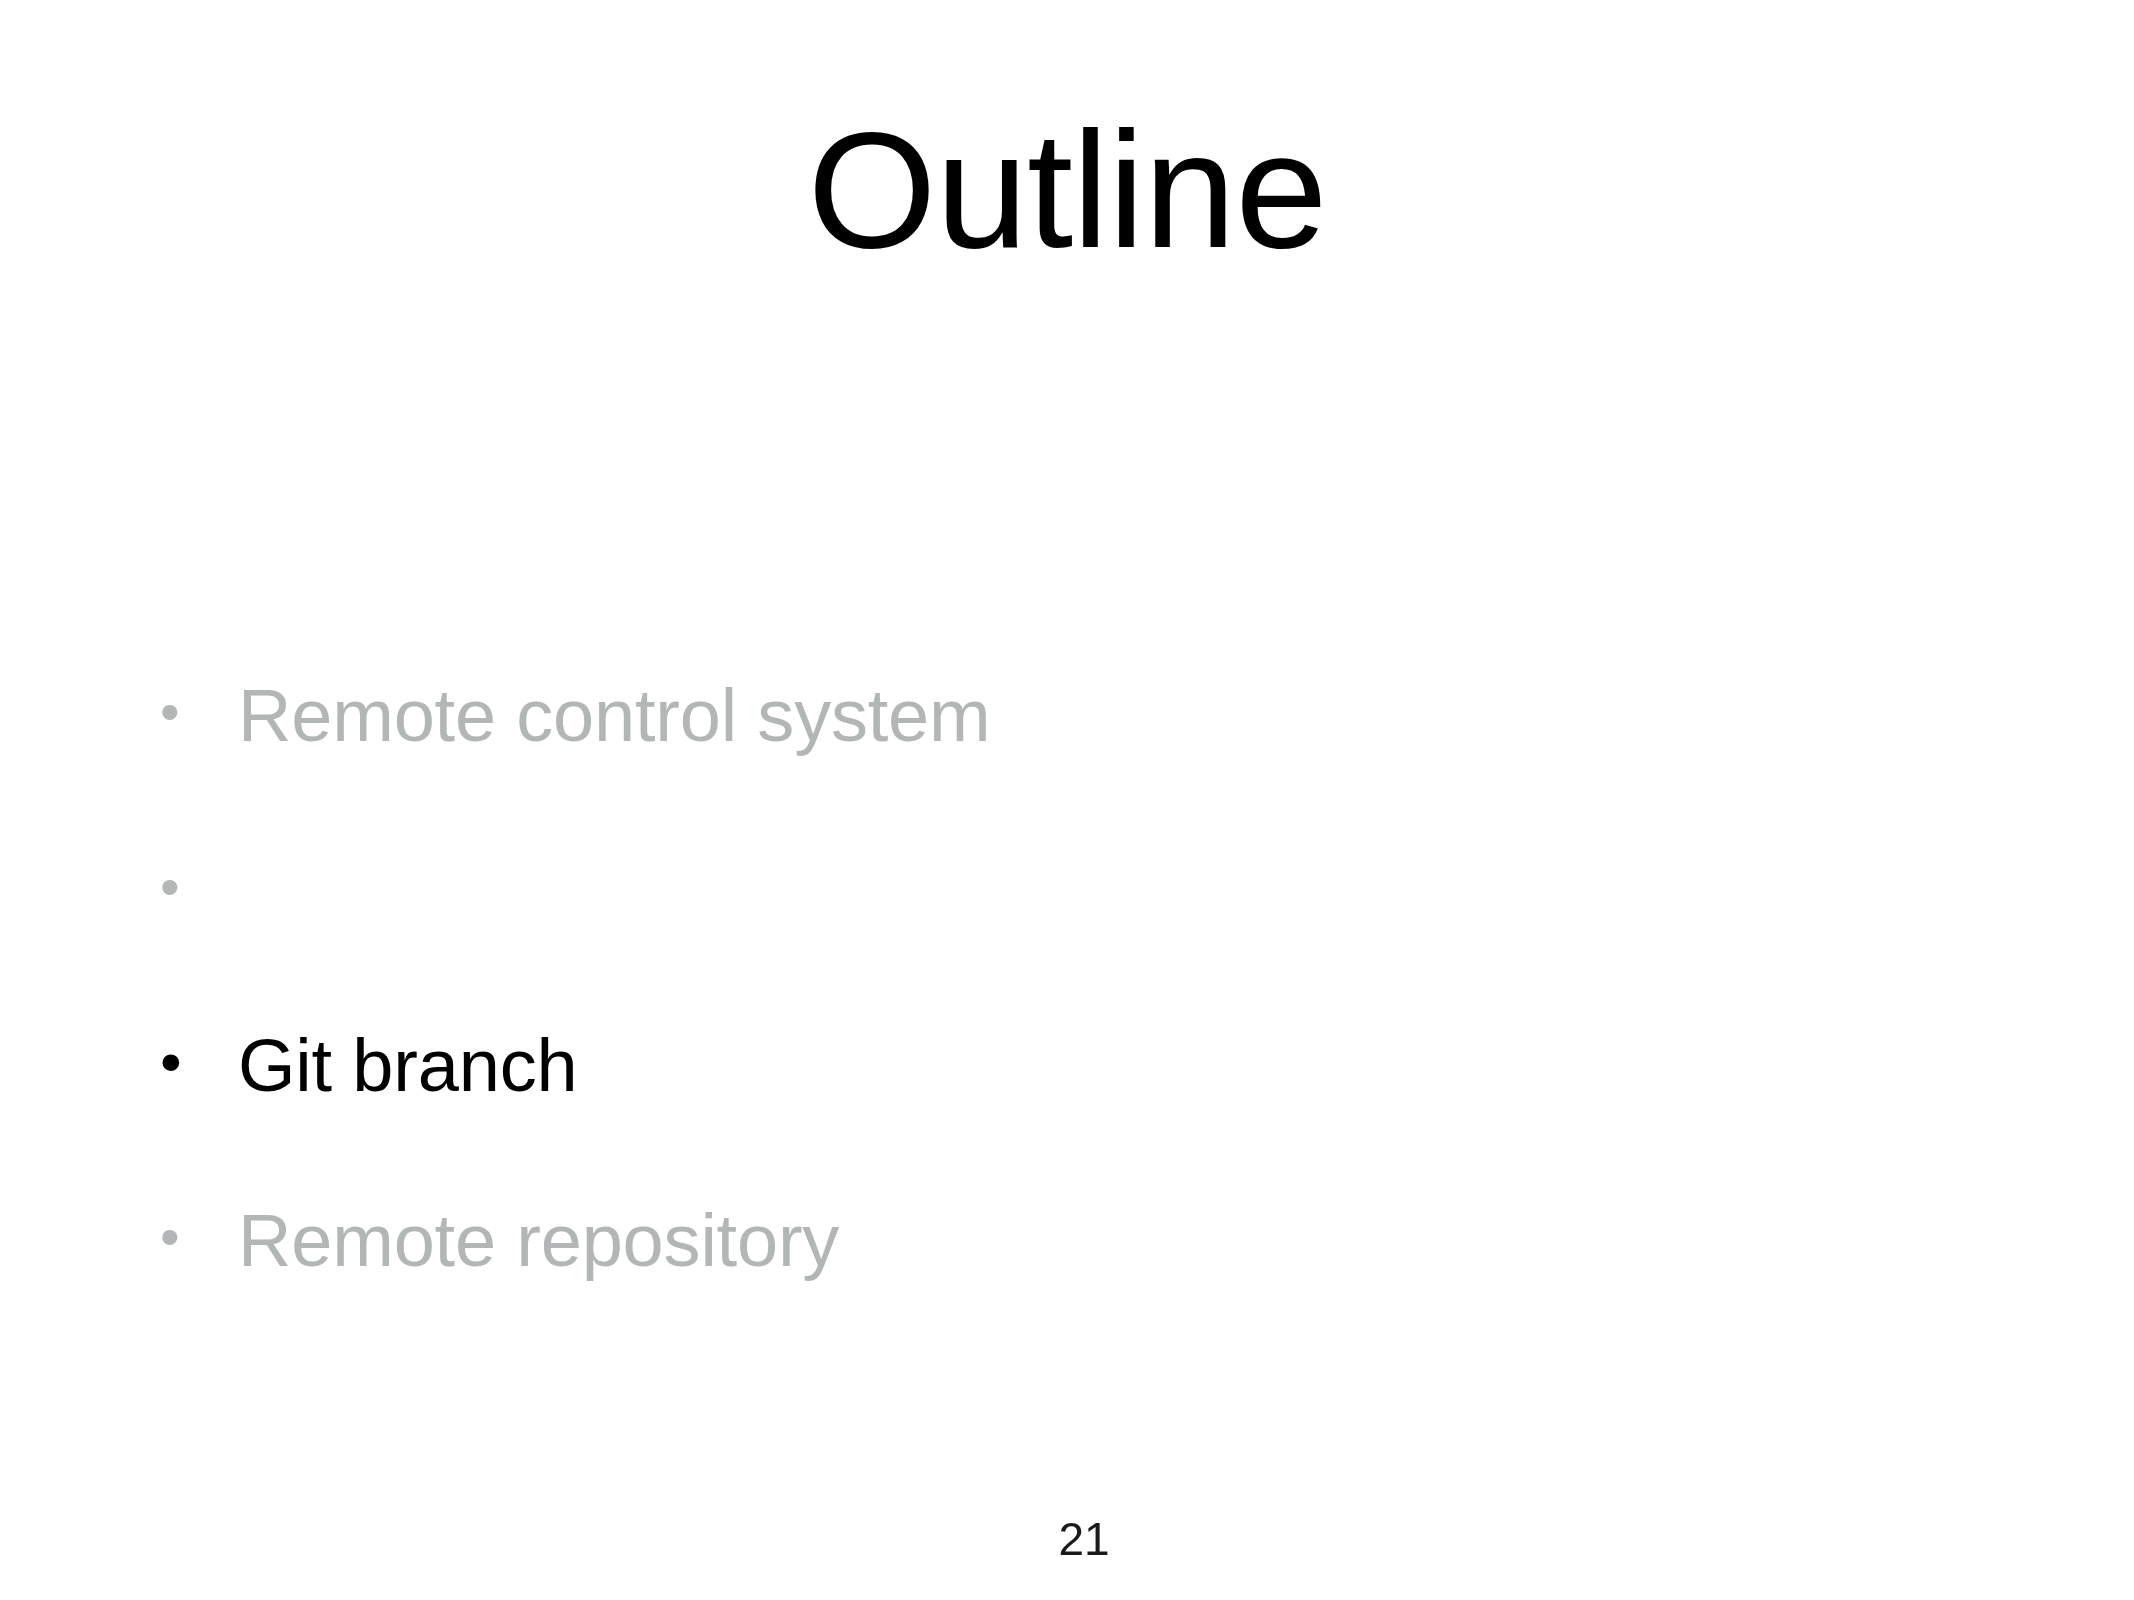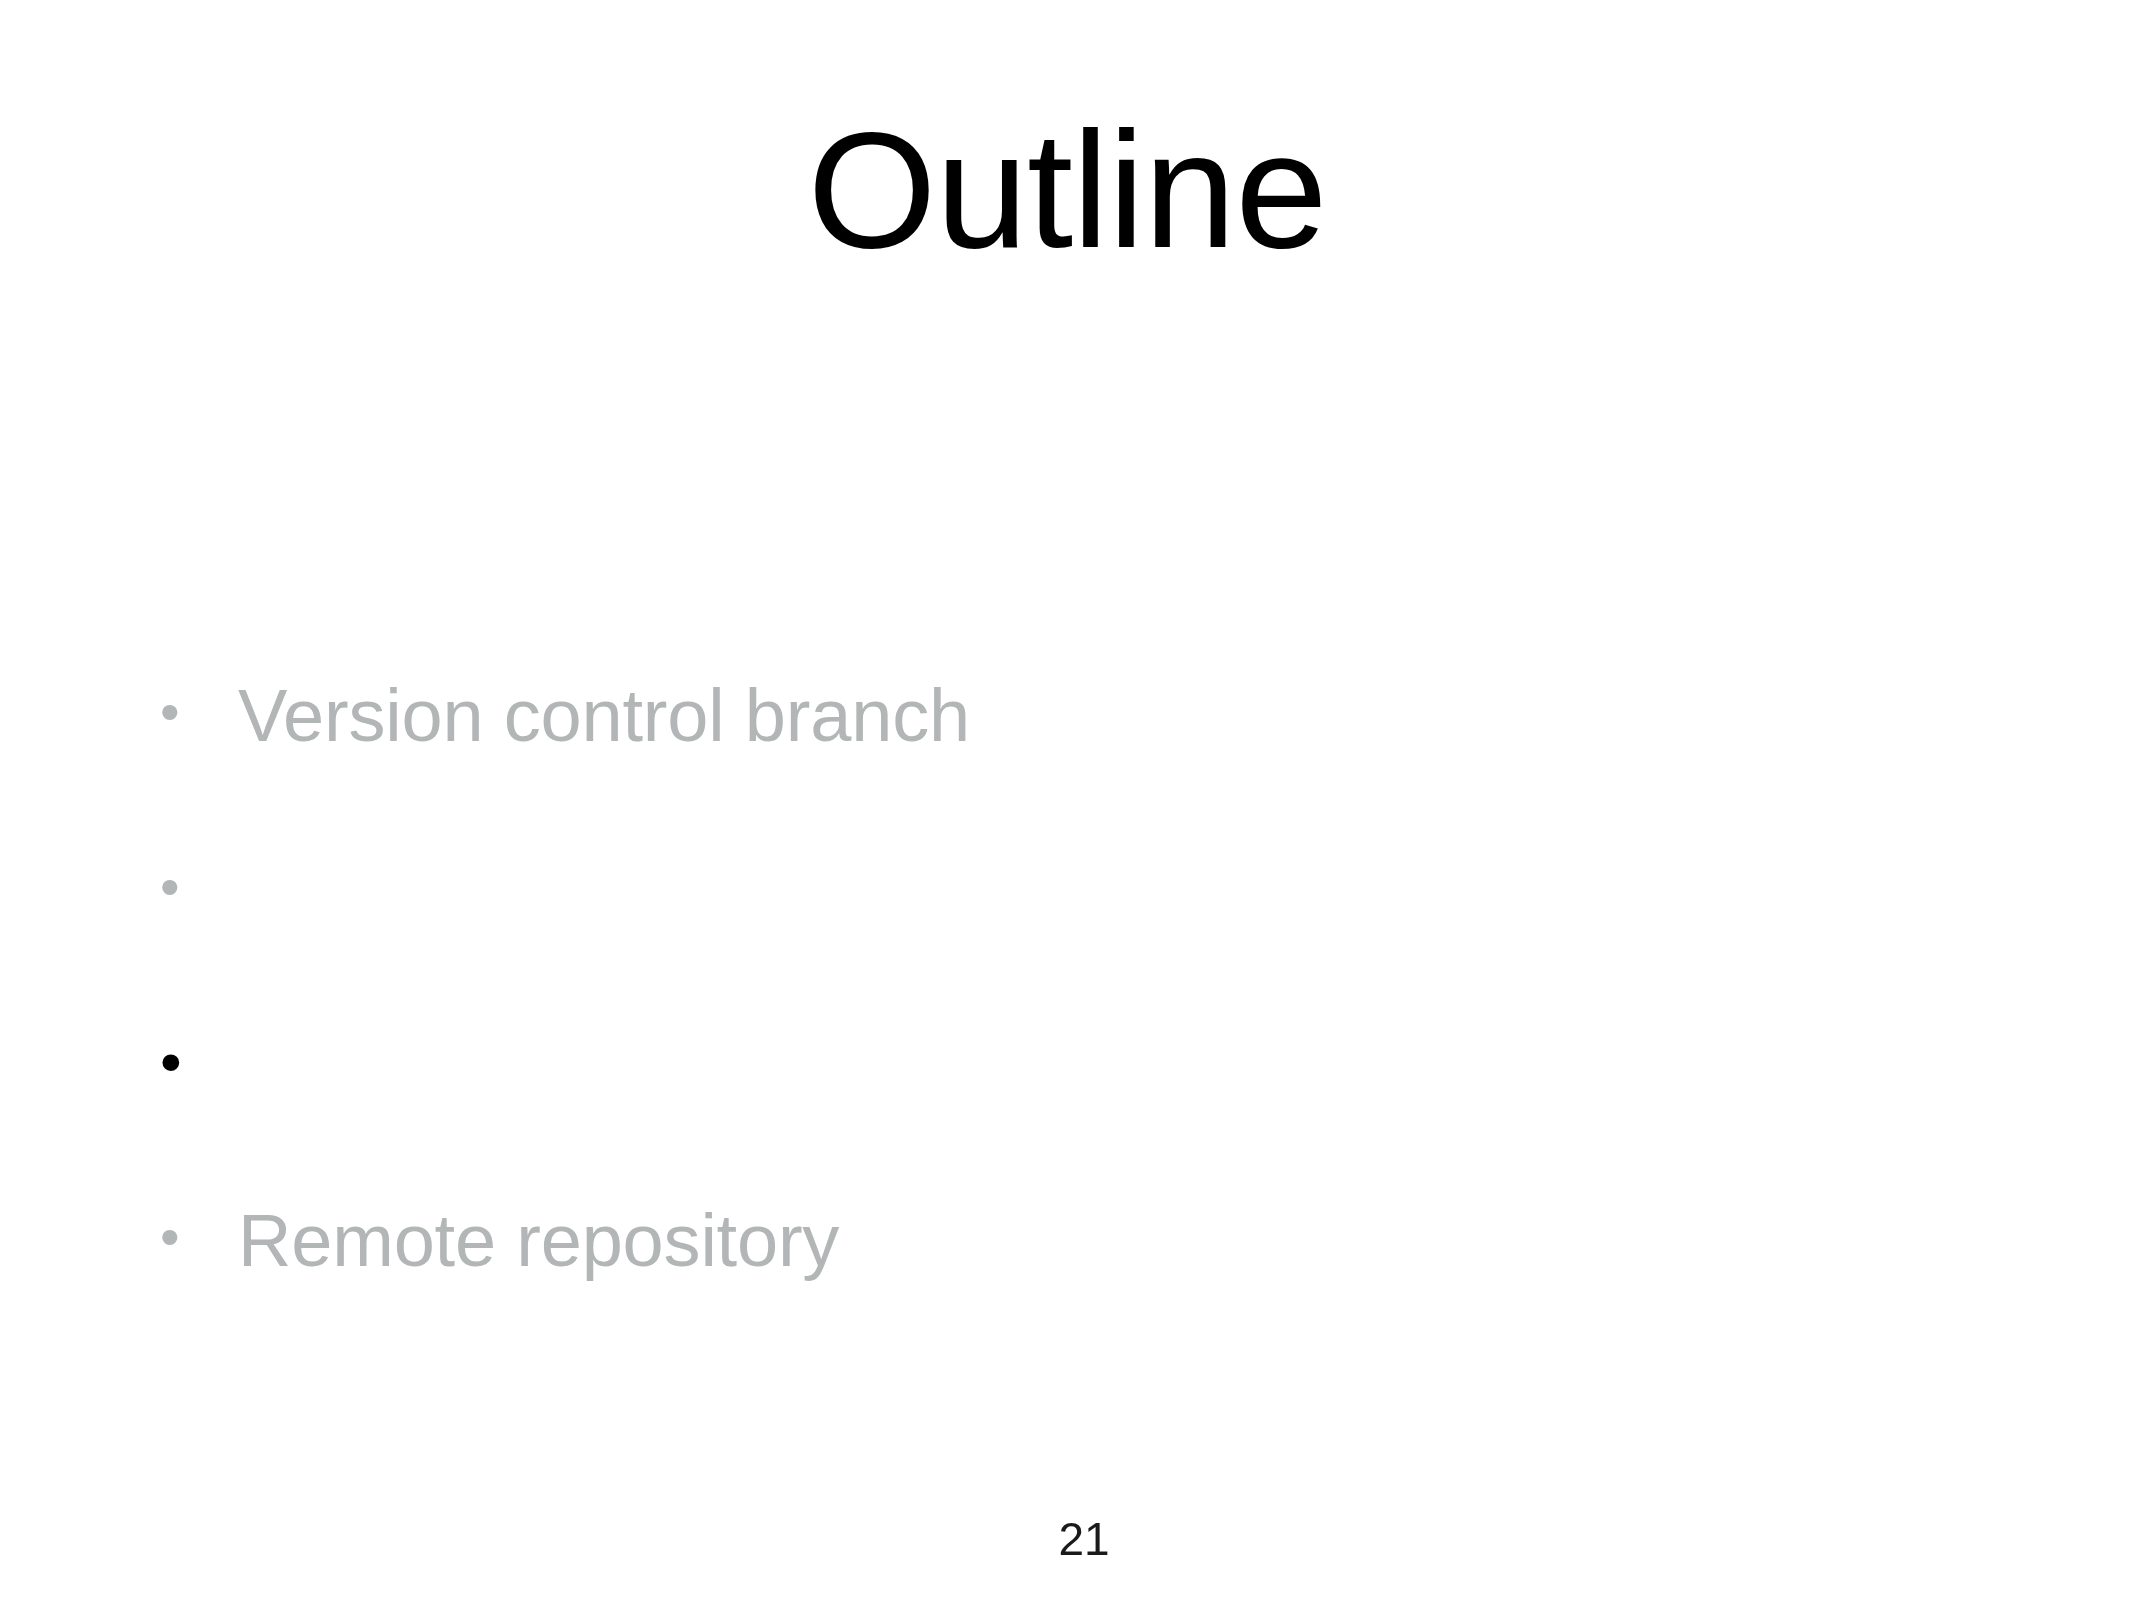--- a/index.html
+++ b/index.html
@@ -103,29 +103,30 @@
 <body>
 
 <div class="slide">
 
   <div class="slide-title">Outline</div>
 
   <ul class="outline-list">
 
     <li class="outline-item inactive">
       <span class="bullet-marker">•</span>
-      <span class="item-label">Version control branch</span>
+      <span class="item-label">Remote control system</span>
     </li>
 
     <li class="outline-item inactive">
       <span class="bullet-marker">•</span>
     </li>
 
     <li class="outline-item active">
       <span class="bullet-marker">•</span>
+      <span class="item-label">Git branch</span>
     </li>
 
     <li class="outline-item inactive">
       <span class="bullet-marker">•</span>
       <span class="item-label">Remote repository</span>
     </li>
 
   </ul>
 
   <div class="page-number">21</div>

